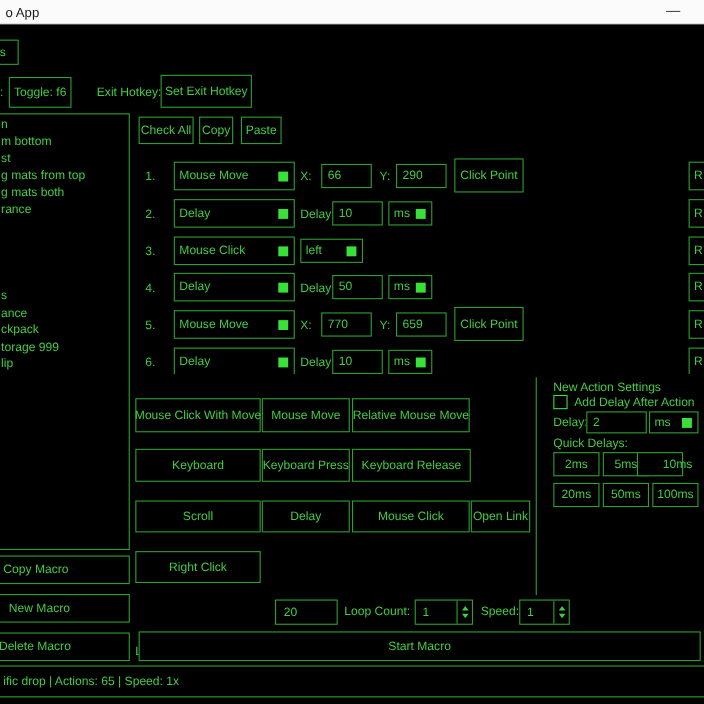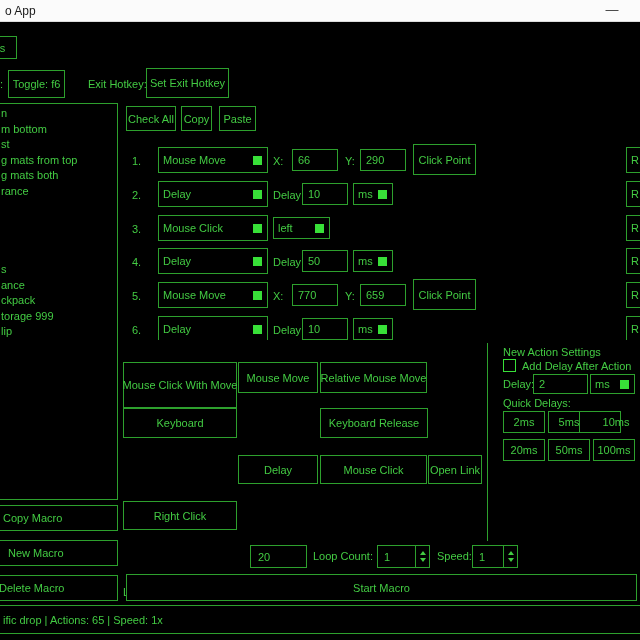--- a/index.html
+++ b/index.html
@@ -204,37 +204,43 @@
       <div class="combo" style="left:233px;top:2px;width:40px;height:22px;">
         <span class="ctxt">ms</span>
         <span class="sq"></span>
       </div>
       <div class="btn leftal" style="left:506px;top:0;width:30px;height:26px;padding-left:4px;">
         <span>R</span>
       </div>
     </div>
   </div>
 
-  <div class="btn" style="left:123px;top:362px;width:114px;height:46px;align-items:center;">
+  <div class="btn" style="left:123px;top:362px;width:114px;height:31px;align-items:center;">
     <span>Mouse Click With Move</span>
   </div>
   <div class="btn" style="left:238px;top:362px;width:80px;height:31px;">
     <span>Mouse Move</span>
   </div>
   <div class="btn" style="left:320px;top:362px;width:107px;height:31px;">
     <span>Relative Mouse Move</span>
   </div>
 
   <div class="btn" style="left:123px;top:408px;width:114px;height:30px;">
     <span>Keyboard</span>
   </div>
+  <div class="btn" style="left:238px;top:408px;width:80px;height:30px;">
+    <span>Keyboard Press</span>
+  </div>
   <div class="btn" style="left:320px;top:408px;width:108px;height:30px;">
     <span>Keyboard Release</span>
   </div>
 
+  <div class="btn" style="left:123px;top:455px;width:114px;height:29px;">
+    <span>Scroll</span>
+  </div>
   <div class="btn" style="left:238px;top:455px;width:80px;height:29px;">
     <span>Delay</span>
   </div>
   <div class="btn" style="left:320px;top:455px;width:107px;height:29px;">
     <span>Mouse Click</span>
   </div>
   <div class="btn" style="left:428px;top:455px;width:54px;height:29px;">
     <span>Open Link</span>
   </div>
 

